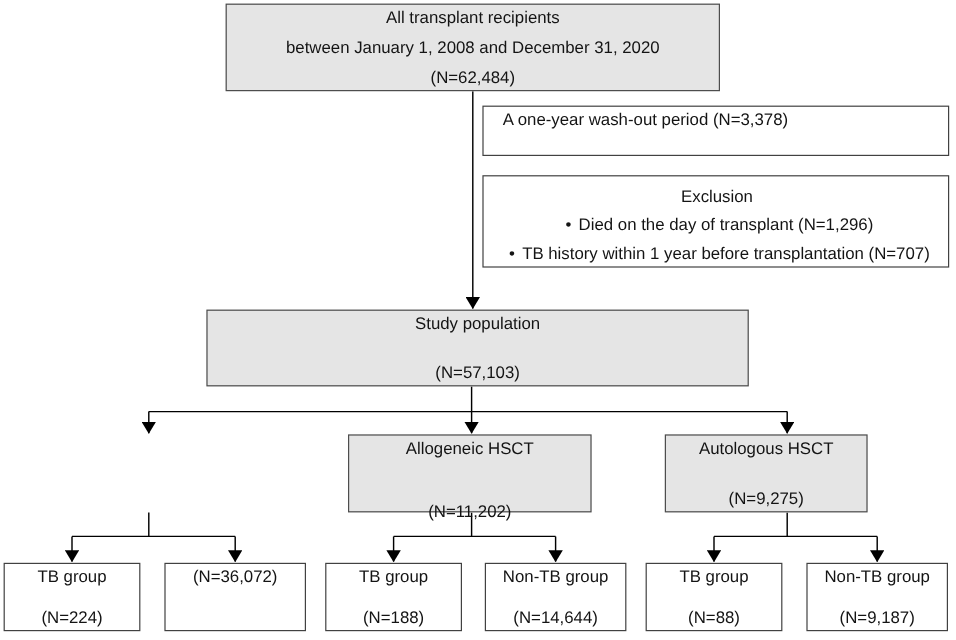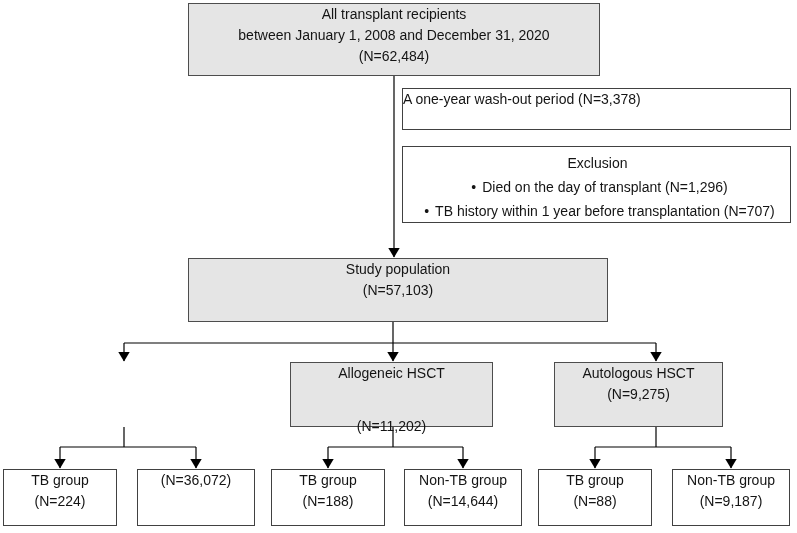--- a/index.html
+++ b/index.html
@@ -16,42 +16,42 @@
     position: absolute;
     left: 0; top: 0;
     width: 797px; height: 533px;
   }
   #connector-layer line { stroke: #000000; stroke-width: 1.2; }
   .box {
     position: absolute;
     box-sizing: border-box;
     display: flex;
     flex-direction: column;
-    justify-content: flex-start;
+    justify-content: space-between;
     align-items: center;
     text-align: center;
     font-size: 14px;
     line-height: 21px;
   }
   .box.gray {
     background: #e5e5e5;
     border: 1.5px solid #4d4d4d;
   }
   .box.white {
     background: #ffffff;
     border: 1px solid #414141;
   }
   
   #node-all        { left: 188px; top: 3px;   width: 412px; height: 73px; }
   #node-washout    { left: 402px; top: 88px;  width: 389px; height: 42px;
-                     align-items: flex-start; text-align: left; }
+                     align-items: flex-start; text-align: left; padding-left: 16px; }
   #node-exclusion  { left: 402px; top: 146px; width: 389px; height: 77px;
                      align-items: center; text-align: left;
                      justify-content: flex-start; padding: 4px 6px 0 8px; line-height: 24px; }
-  #node-study      { left: 188px; top: 258px; width: 420px; height: 64px; }
+  #node-study      { left: 172px; top: 258px; width: 452px; height: 64px; }
   
   #node-solid      { left: 21px;  top: 362px; width: 205px; height: 65px; }
   #node-allo       { left: 290px; top: 362px; width: 203px; height: 65px; gap: 32px; }
   #node-auto       { left: 554px; top: 362px; width: 169px; height: 65px; }
   
   #node-sot-tb     { left: 3px;   top: 469px; width: 114px; height: 57px; }
   #node-sot-nontb  { left: 137px; top: 469px; width: 118px; height: 57px; }
   #node-allo-tb    { left: 271px; top: 469px; width: 114px; height: 57px; }
   #node-allo-nontb { left: 404px; top: 469px; width: 118px; height: 57px; }
   #node-auto-tb    { left: 538px; top: 469px; width: 114px; height: 57px; }

